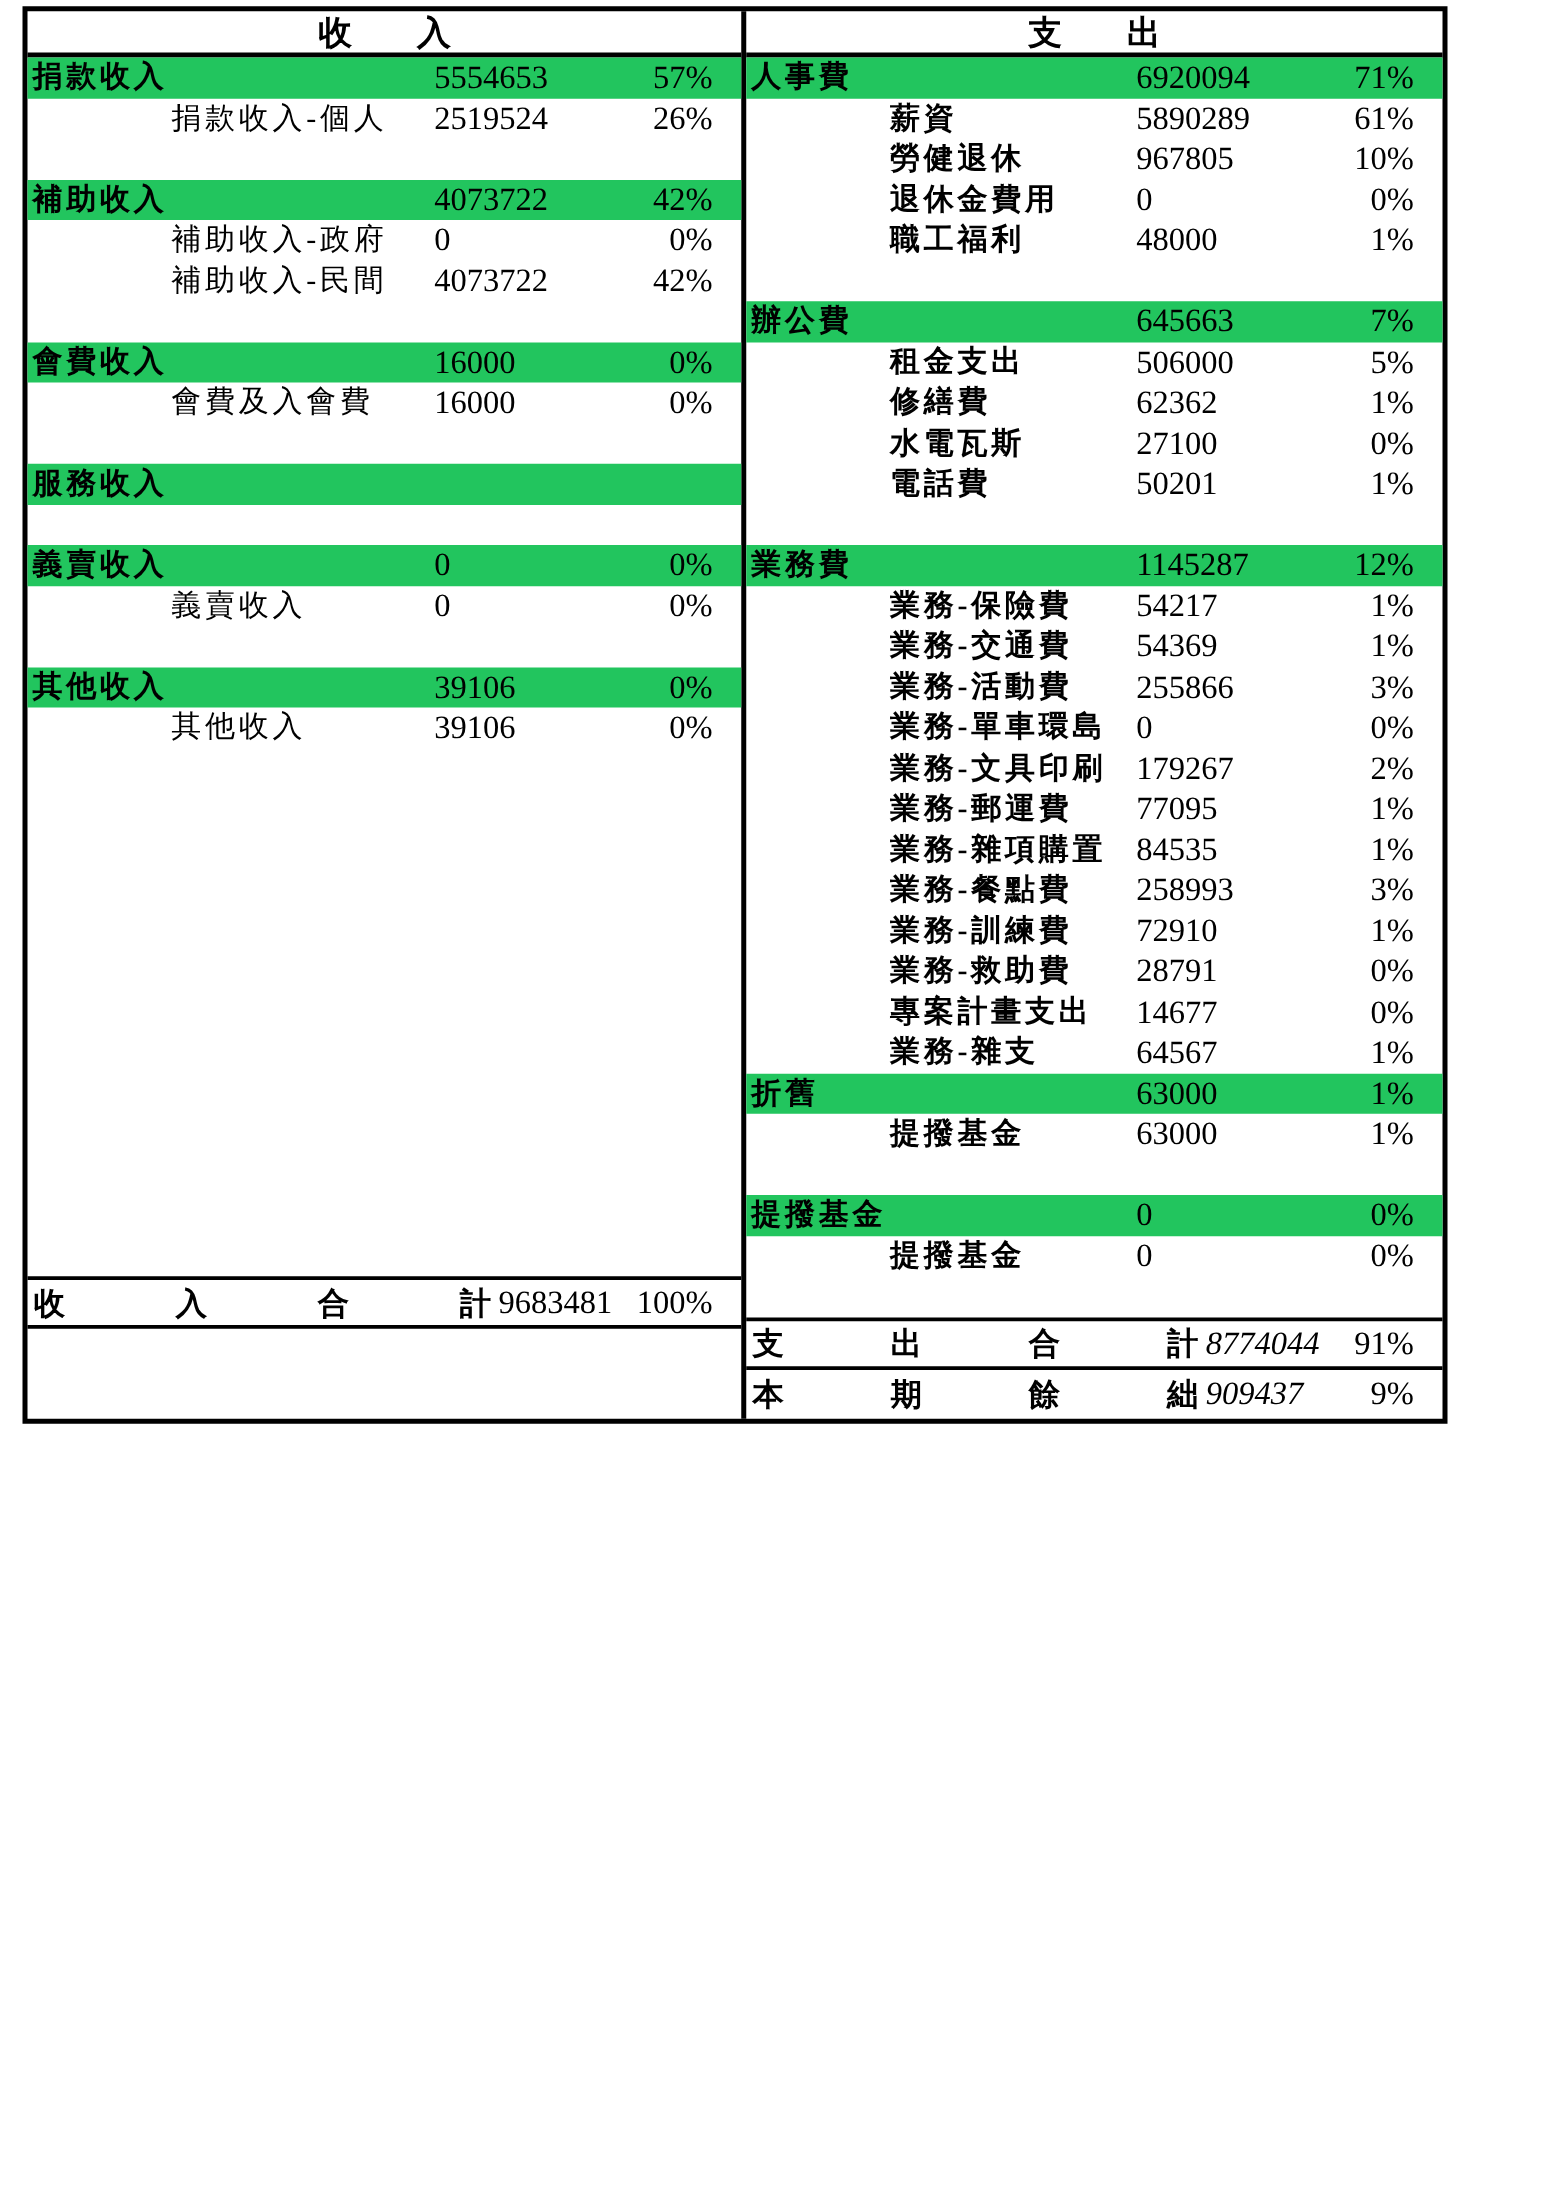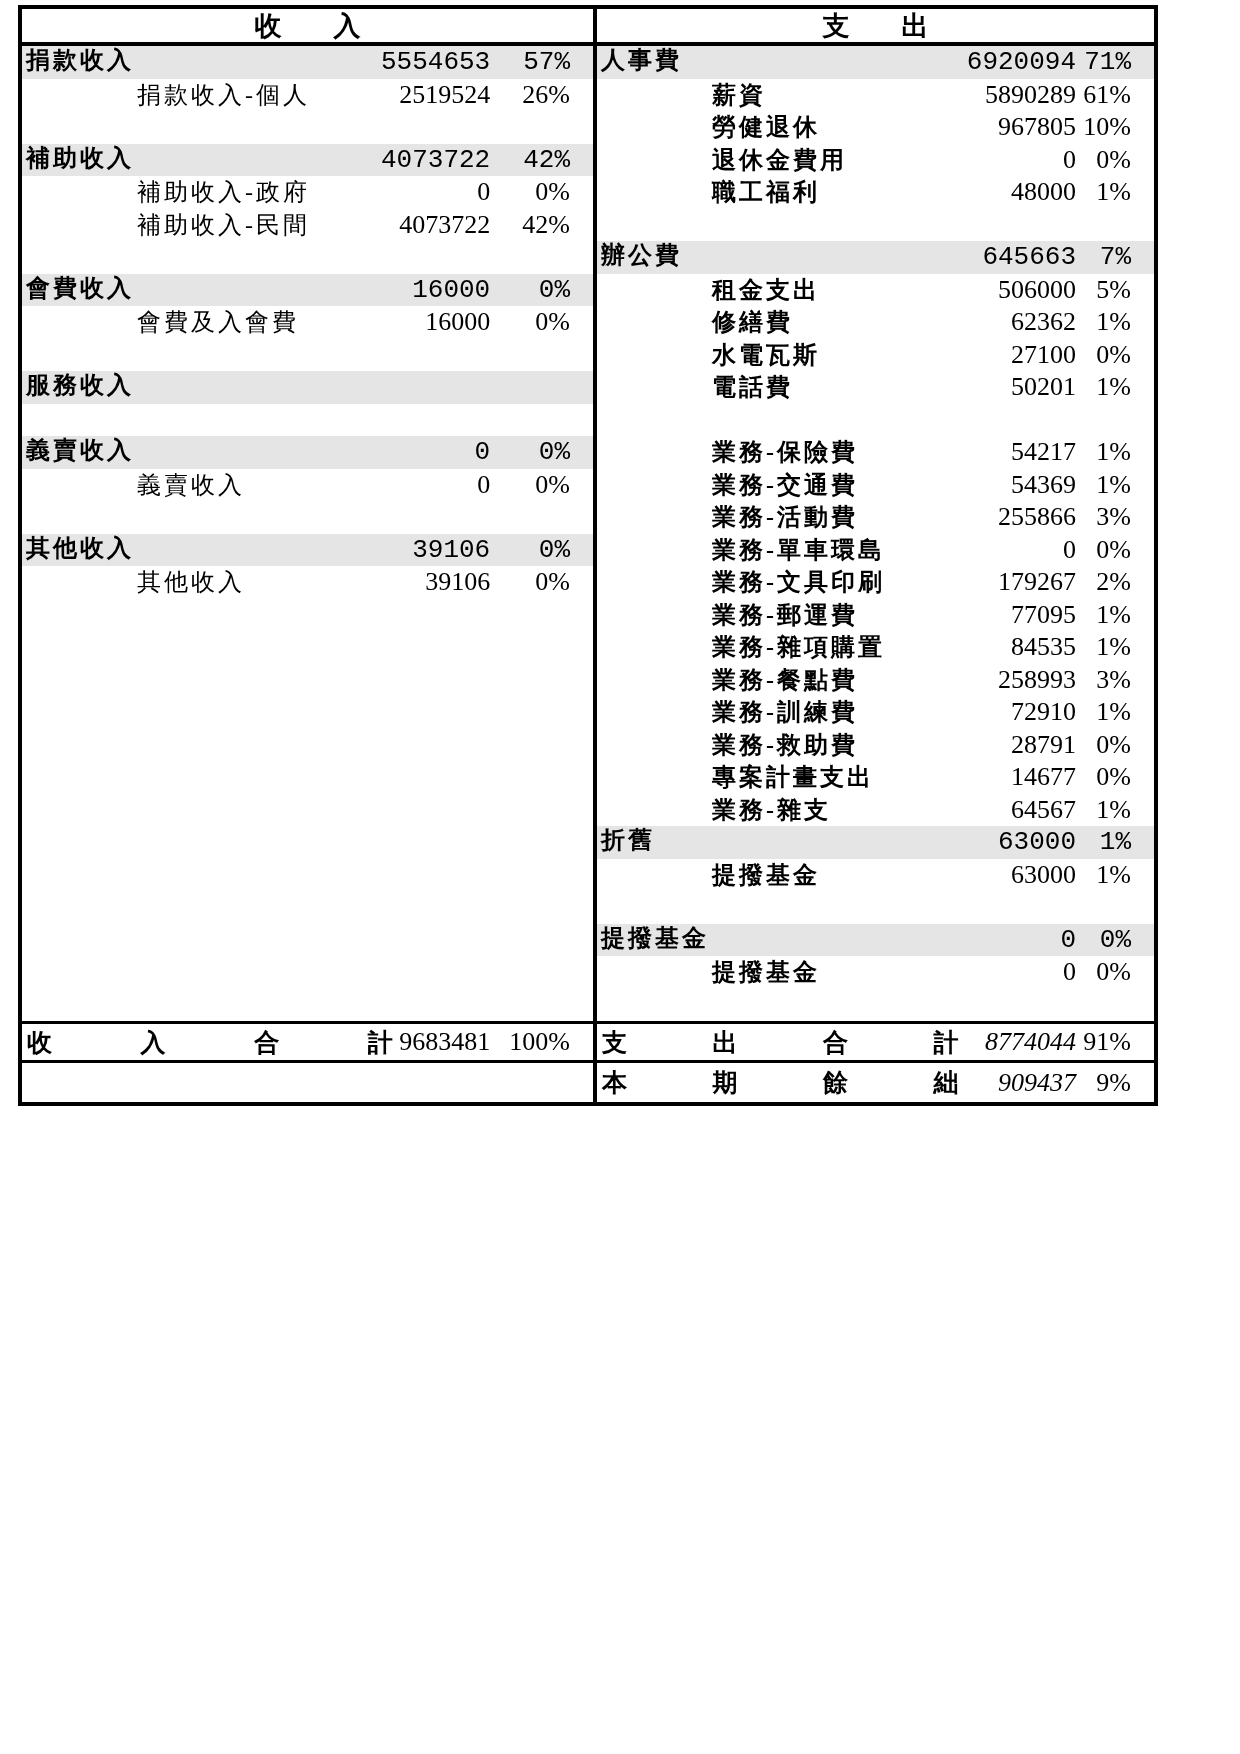--- a/index.html
+++ b/index.html
@@ -69,36 +69,35 @@
 
   .row {
     box-sizing: border-box;
     height: 32.5px;
     display: flex;
     align-items: center;
     font-size: 26px;
     line-height: 32.5px;
     white-space: nowrap;
   }
-  .row.section { background: #e5e5e5; font-family: Liberation Mono, monospace; }
+  .row.section { background: #22c55e; }
   .c-label {
     box-sizing: border-box;
     width: 57%;
     font-size: 24px;
     letter-spacing: 3px;
     padding-left: 4px;
     overflow: visible;
   }
   .half-right .c-label { width: 56%; font-weight: bold; }
   .section .c-label { font-weight: bold; }
   .item  .c-label { padding-left: 115px; }
   .c-amount {
     box-sizing: border-box;
     width: 25%;
-    text-align: right;
   }
   .half-right .c-amount { width: 30%; }
   .c-pct {
     box-sizing: border-box;
     flex: 1;
     text-align: right;
     padding-right: 23px;
   }
 
   .total-row {
@@ -286,20 +285,25 @@
             <div class="c-label">水電瓦斯</div>
             <div class="c-amount">27100</div>
             <div class="c-pct">0%</div>
           </div>
           <div class="row item">
             <div class="c-label">電話費</div>
             <div class="c-amount">50201</div>
             <div class="c-pct">1%</div>
           </div>
           <div class="row blank"></div>
+          <div class="row section">
+            <div class="c-label">業務費</div>
+            <div class="c-amount">1145287</div>
+            <div class="c-pct">12%</div>
+          </div>
           <div class="row item">
             <div class="c-label">業務-保險費</div>
             <div class="c-amount">54217</div>
             <div class="c-pct">1%</div>
           </div>
           <div class="row item">
             <div class="c-label">業務-交通費</div>
             <div class="c-amount">54369</div>
             <div class="c-pct">1%</div>
           </div>

